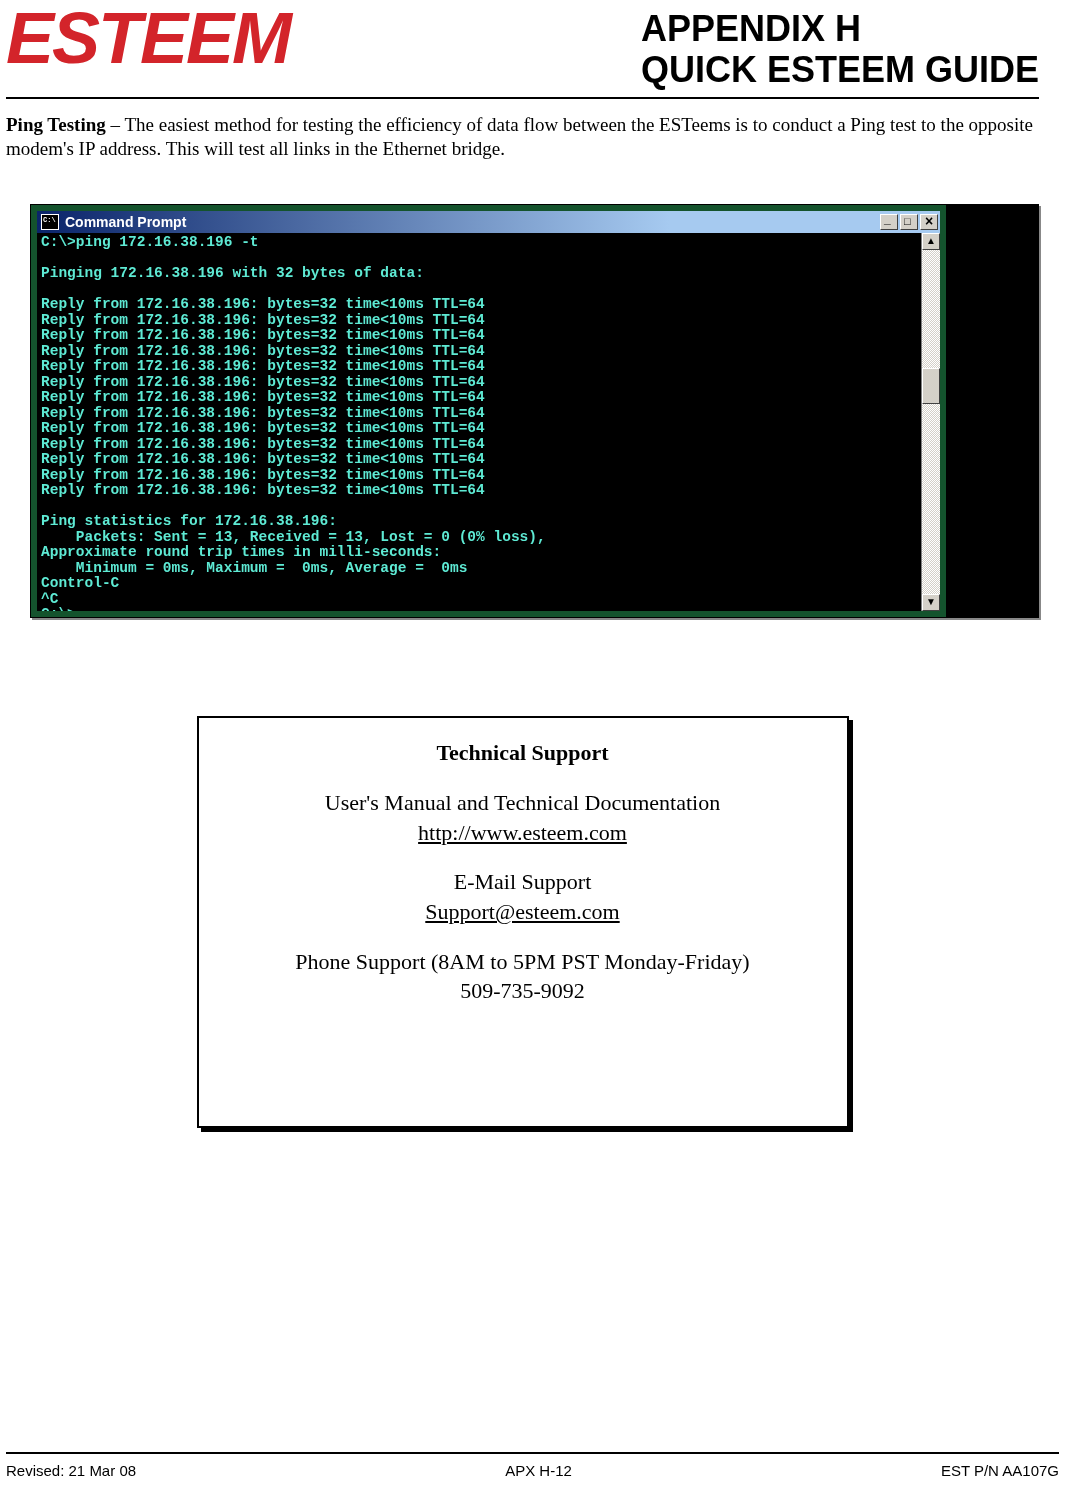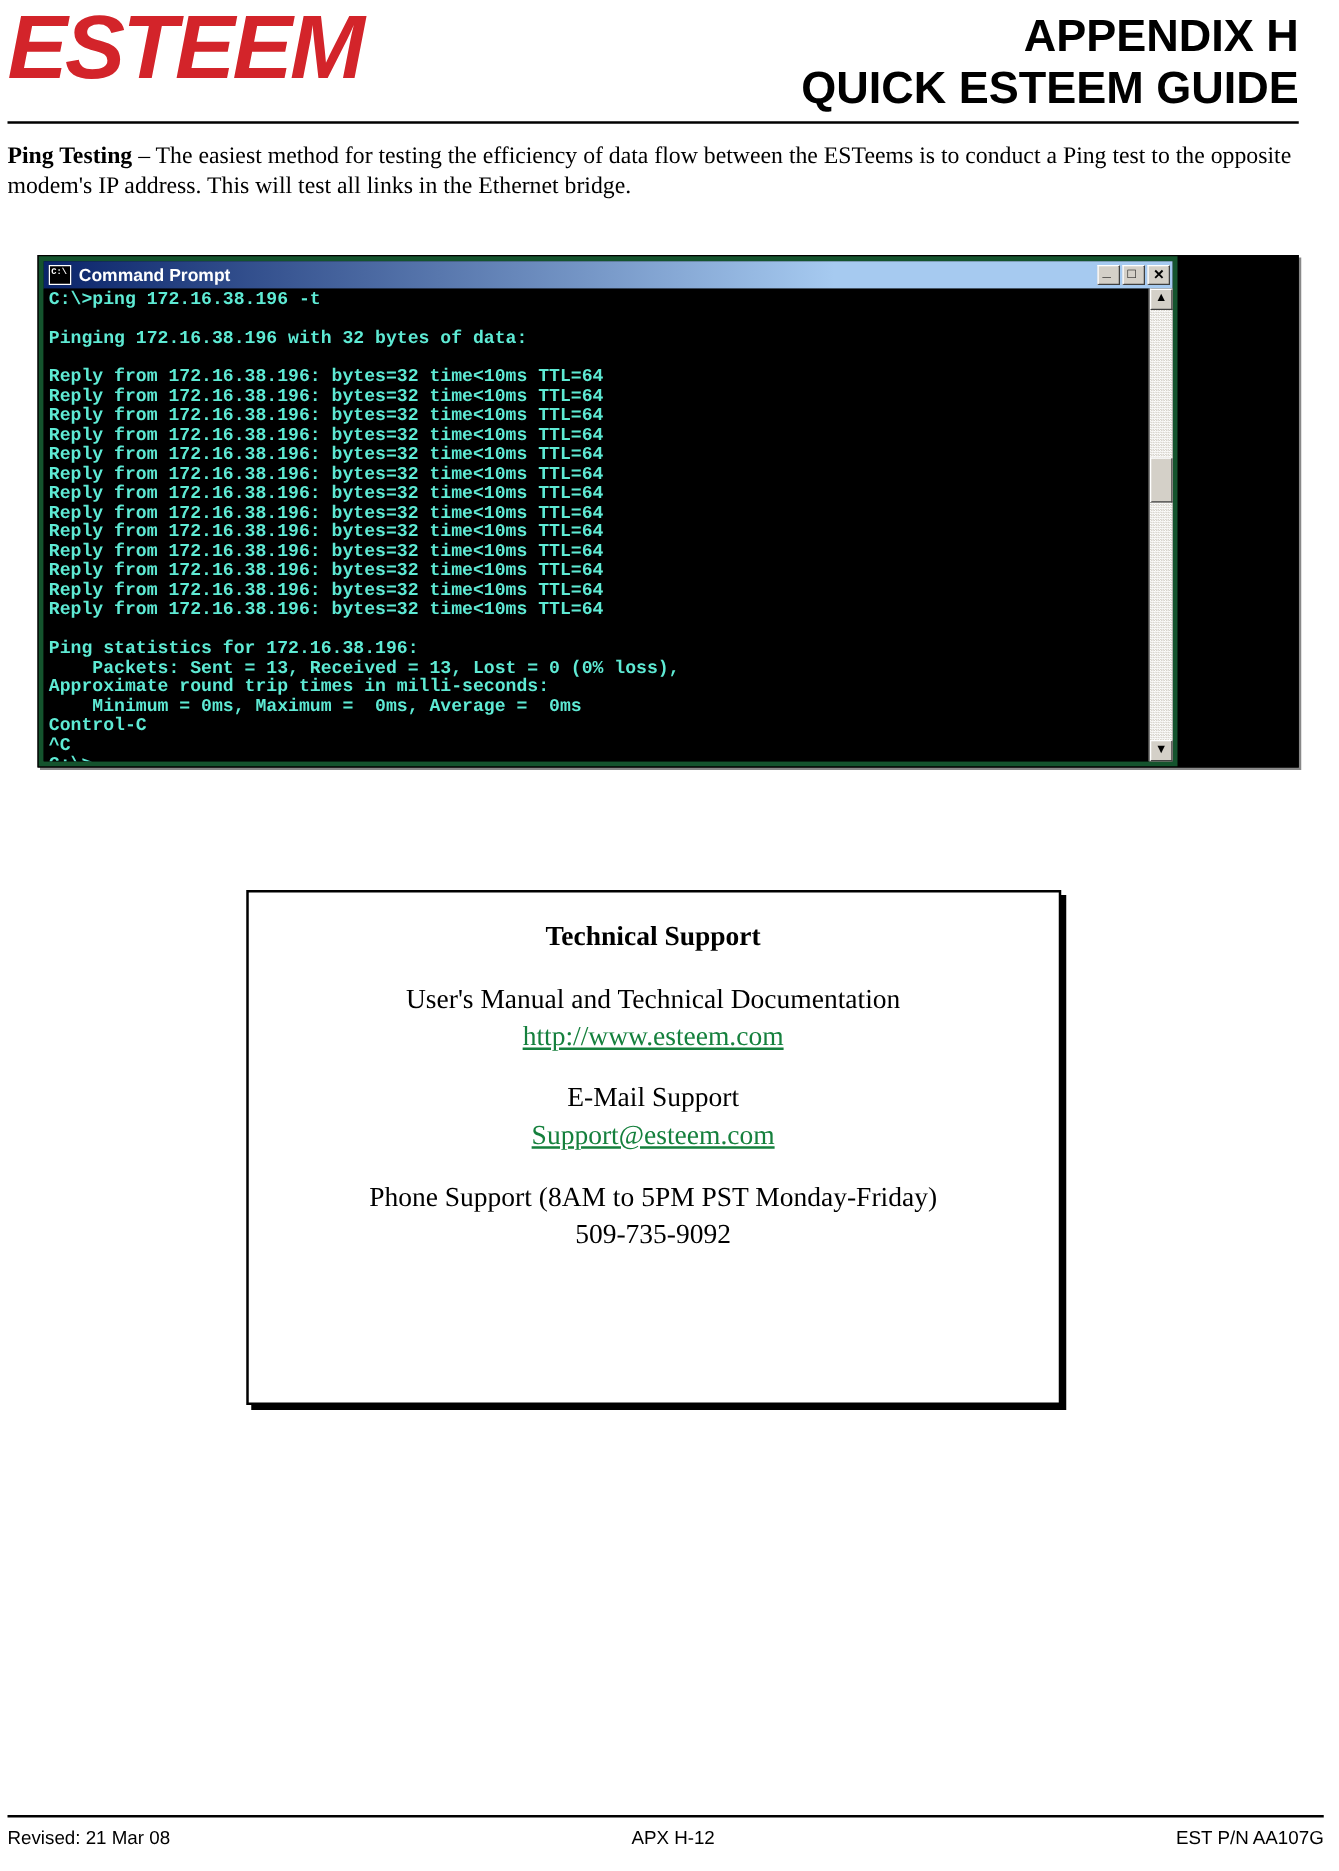--- a/index.html
+++ b/index.html
@@ -31,21 +31,21 @@
     font-family: Arial, Helvetica, sans-serif;
     font-weight: 900;
     font-style: italic;
     color: #d3242a;
     font-size: 72px;
     letter-spacing: -2px;
     line-height: 0.8;
     display: inline-block;
   }
   .title-block {
-    text-align: right;
+    text-align: left;
     font-family: Arial, Helvetica, sans-serif;
     font-weight: bold;
     font-size: 36px;
     line-height: 1.15;
     margin-top: -2px;
   }
   .hr {
     border: none;
     border-top: 2px solid #000;
     margin: 6px 0 14px 0;
@@ -60,21 +60,21 @@
 
   
   .cmd-outer {
     margin: 42px 0 0 24px;
     border: 1px solid #000;
     background: #000;
     box-shadow: 2px 2px 0 #888;
   }
   .cmd-window {
     width: 903px;
-    border: 4px solid #14532d;
+    border: 6px solid #14532d;
   }
   .cmd-titlebar {
     background: linear-gradient(to right, #0a246a, #a6caf0 70%, #a6caf0);
     color: #fff;
     font-family: Tahoma, Arial, sans-serif;
     font-size: 14px;
     font-weight: bold;
     height: 22px;
     display: flex;
     align-items: center;
@@ -181,21 +181,21 @@
     width: 608px;
     margin: 98px auto 0 auto;
     border: 2px solid #000;
     box-shadow: 4px 4px 0 #000;
     padding: 20px 20px 120px 20px;
     text-align: center;
     font-size: 22px;
     line-height: 1.35;
   }
   .support-box .hdr { font-weight: bold; }
-  .support-box a { color: #15803d; text-decoration: underline; }
+  .support-box a { color: #000000; text-decoration: underline; }
   .support-box p { margin: 0; }
   .sp { height: 20px; }
 
   
   .footer {
     position: absolute;
     left: 6px;
     right: 12px;
     bottom: 18px;
     font-family: Arial, Helvetica, sans-serif;

